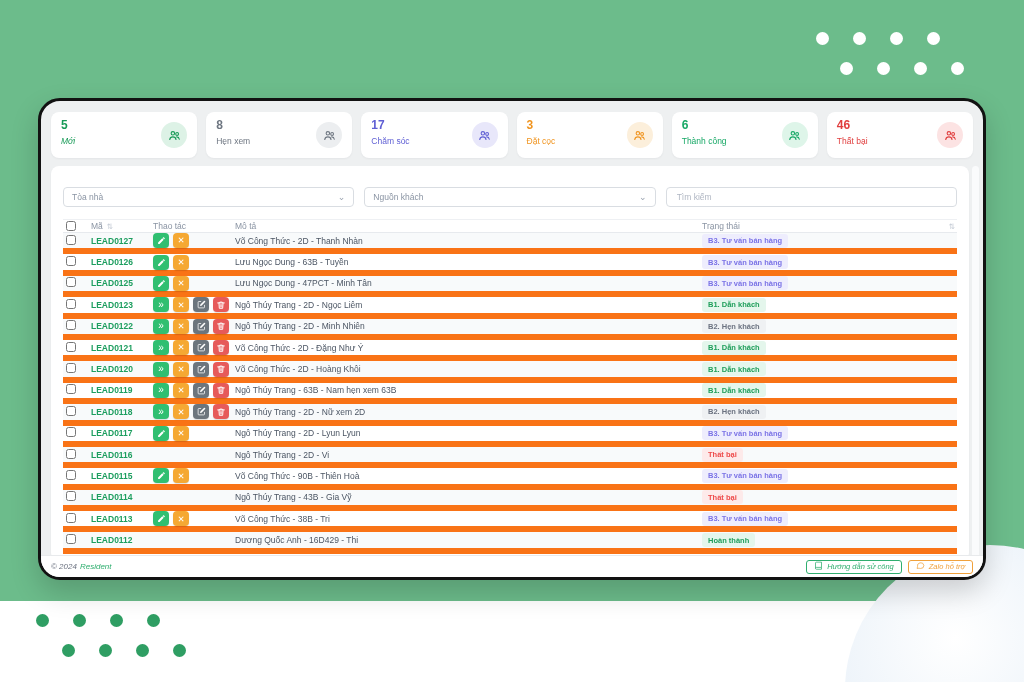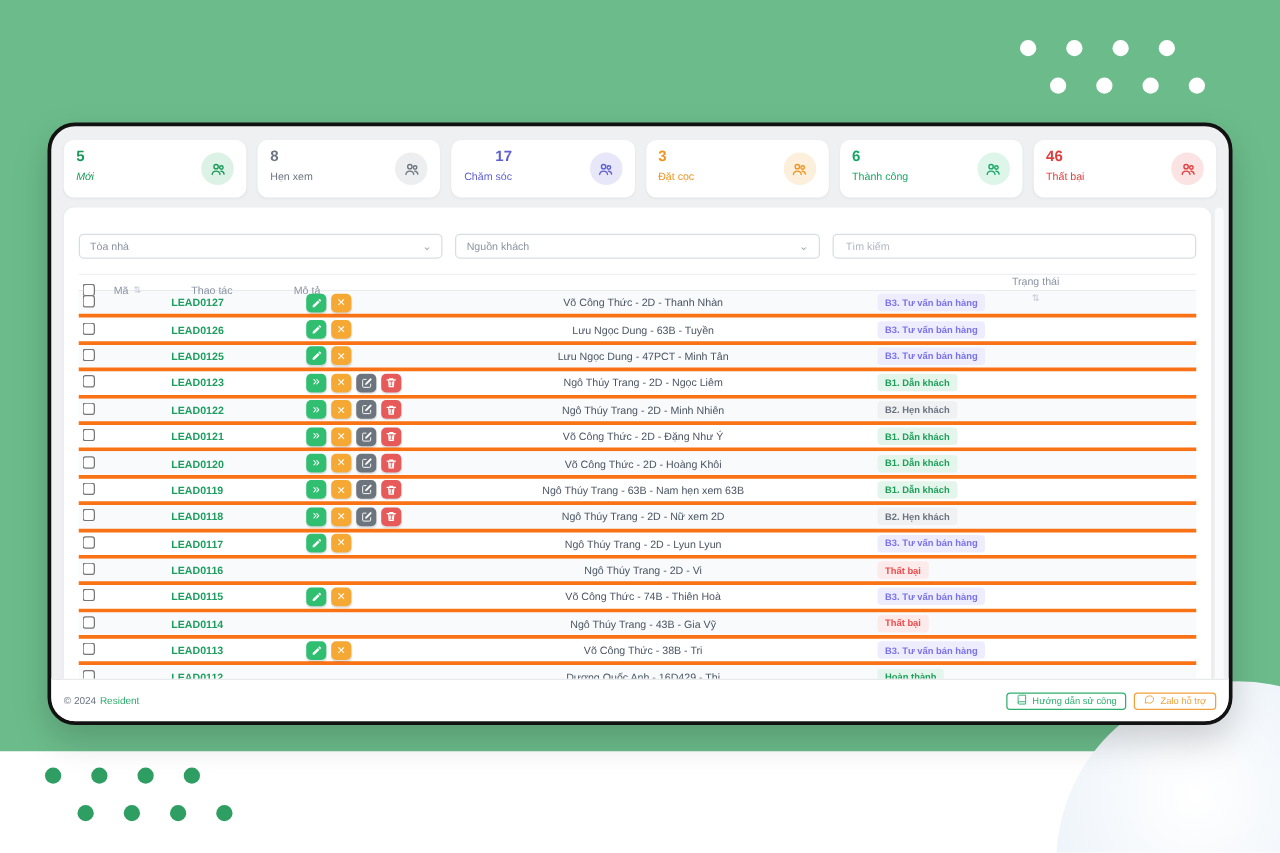--- a/index.html
+++ b/index.html
@@ -48,44 +48,44 @@
     padding:0 8px; color:#8a94a3; font-size:8.5px; }
   .search input { border:none; outline:none; width:100%; font-size:8.5px;
     font-family:"Liberation Sans","DejaVu Sans",sans-serif; color:#4b5563; background:transparent; }
   .search input::placeholder { color:#b0b7c3; }
   .chev { color:#9aa3b0; font-size:9px; line-height:8px; }
 
   .table { margin-top:12px; }
   .thead, .trow { display:grid; grid-template-columns:28px 62px 82px 1fr 255px; align-items:center; }
   .thead { height:14px; color:#8a94a3; font-size:8.5px; border-top:1px solid #eef0f3;
     border-bottom:1px solid #e7eaee; }
-  .trow { height:21.4px; font-size:8.5px; border-bottom:3px solid #f97316;gap:46px; }
+  .trow { height:21.4px; font-size:8.5px; border-bottom:6px solid #f97316; }
   .trow:nth-child(odd) { background:#f8fafb; }
   .cell-id { color:#1d9e5f; font-weight:600; }
-  .cell-desc { color:#4b5563;text-align:center; }
+  .cell-desc { color:#4b5563; }
   .hcell { display:flex; align-items:center; gap:4px; }
-  .hcell.status-h { justify-content:space-between; padding-right:2px;flex-direction:column; }
+  .hcell.status-h { justify-content:space-between; padding-right:2px; }
   .sort { color:#c3cad4; font-size:7.5px; }
   input[type=checkbox] { width:10px; height:10px; margin:0 0 0 3px; accent-color:#6b7280; }
   .badge { display:inline-block; font-size:7.5px; font-weight:600; padding:2.5px 6px; border-radius:3px; }
   .acts { display:flex; gap:4px; }
   .act { width:16px; height:15px; border-radius:4px; color:#fff; display:flex; align-items:center;
     justify-content:center; font-size:8px; cursor:pointer; box-shadow:0 1px 1px rgba(0,0,0,.12); }
   .a-green { background:#30bf71; }
   .a-orange { background:#f5a833; }
   .a-gray { background:#6c757d; }
   .a-red { background:#e65a5a; }
   .glyph { line-height:1; font-size:8.5px; }
 
   .scrollbar { position:absolute; right:4px; top:65px; width:7px; height:395px;
     background:#fafbfc; border-radius:4px; }
 
-  .win-footer { position:absolute; left:0; right:0; bottom:0; height:34px; background:#fff;
+  .win-footer { position:absolute; left:0; right:0; bottom:0; height:22px; background:#fff;
     border-top:1px solid #e8eaec; display:flex; align-items:center; justify-content:space-between;
-    padding:0 10px; font-size:8px; z-index:6; }
+    padding:0 10px; font-size:8px; z-index:6;font-style:italic; }
   .copy { color:#6b7280; }
   .brand { color:#2fae6f; margin-left:3px; }
   .f-btns { display:flex; gap:6px; }
   .f-btn { display:inline-flex; align-items:center; gap:4px; height:14px; padding:0 7px;
     border-radius:3px; font-size:7.5px; background:#fff; cursor:pointer; }
   .f-guide { border:1px solid #2fae6f; color:#2fae6f; }
   .f-support { border:1px solid #f0a13c; color:#f0a13c; }
 </style>
 </head>
 <body>
@@ -150,21 +150,21 @@
             <circle cx="9" cy="8" r="3.2"></circle>
             <path d="M3.2 19.5c.4-3.2 2.8-5 5.8-5s5.4 1.8 5.8 5"></path>
             <circle cx="16.8" cy="9.2" r="2.6"></circle>
             <path d="M16 14.6c2.6.2 4.5 1.9 4.8 4.4"></path>
           </svg>
         </div>
   </div>
 
   <div class="card">
     <div>
-      <div class="num" style="color: rgb(95, 95, 212); text-align: right;">17</div>
+      <div class="num" style="color: rgb(95, 95, 212);">17</div>
       <div class="lbl" style="color: rgb(95, 95, 212);">Chăm sóc</div>
     </div>
     <div class="icon-circle" style="background: rgb(232, 231, 250); color: rgb(95, 95, 212);">
           <svg viewBox="0 0 24 24" width="13" height="13" fill="none" stroke="currentColor" stroke-width="2" stroke-linecap="round">
             <circle cx="9" cy="8" r="3.2"></circle>
             <path d="M3.2 19.5c.4-3.2 2.8-5 5.8-5s5.4 1.8 5.8 5"></path>
             <circle cx="16.8" cy="9.2" r="2.6"></circle>
             <path d="M16 14.6c2.6.2 4.5 1.9 4.8 4.4"></path>
           </svg>
         </div>
@@ -491,21 +491,21 @@
     <div class="acts">
               <span class="act a-green">
                 <svg viewBox="0 0 24 24" width="9" height="9" fill="#fff">
                   <path d="M3 17.2V21h3.8L17.8 10 14 6.2 3 17.2zM20.7 7.1c.4-.4.4-1 0-1.4L18.3 3.3c-.4-.4-1-.4-1.4 0l-1.8 1.8 3.8 3.8 1.8-1.8z"></path>
                 </svg>
               </span>
               <span class="act a-orange">
                 <span class="glyph">✕</span>
               </span>
             </div>
-    <div class="cell-desc">Võ Công Thức - 74B - Thiên Hoà</div>
+    <div class="cell-desc">Võ Công Thức - 90B - Thiên Hoà</div>
     <div><span class="badge" style="color: rgb(122, 114, 230); background: rgb(238, 237, 253);">B3. Tư vấn bán hàng</span></div>
   </div>
 
   <div class="trow">
     <div><input type="checkbox" style=""></div>
     <div class="cell-id">LEAD0114</div>
     <div class="acts"></div>
     <div class="cell-desc">Ngô Thúy Trang - 43B - Gia Vỹ</div>
     <div><span class="badge" style="color: rgb(238, 75, 75); background: rgb(253, 234, 234);">Thất bại</span></div>
   </div>

